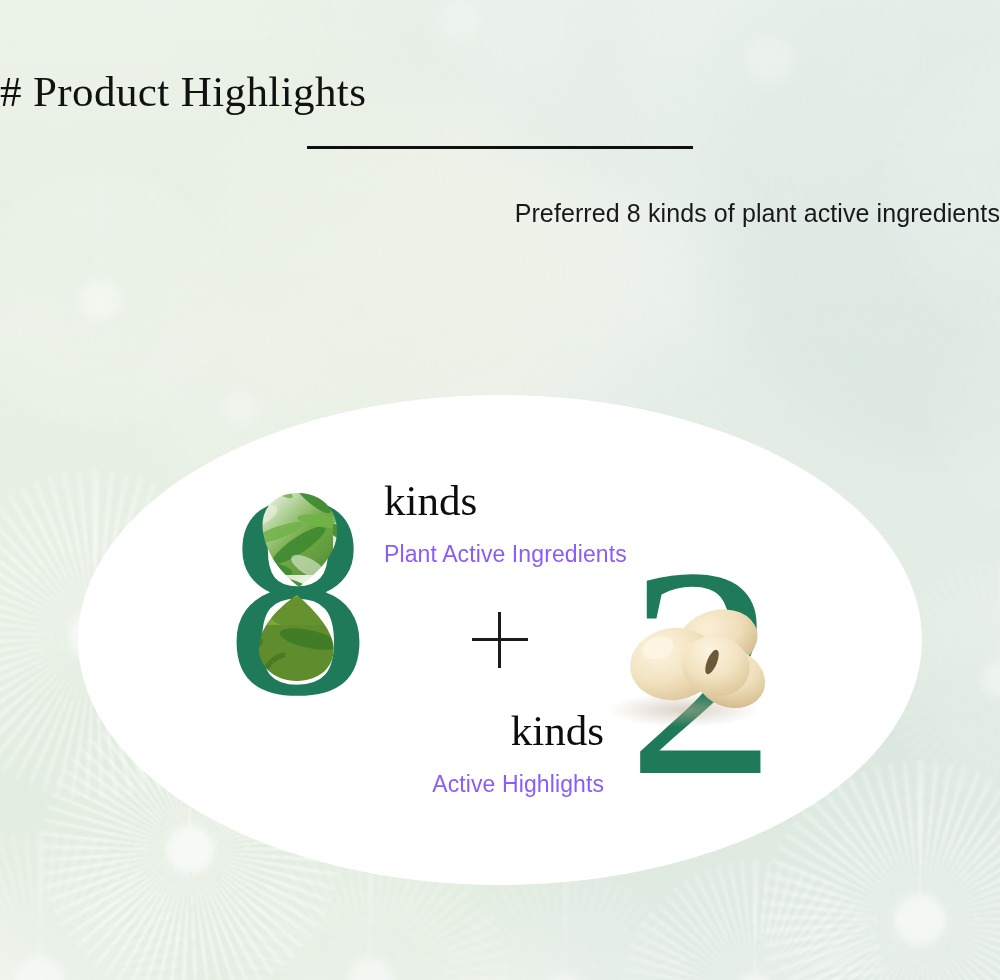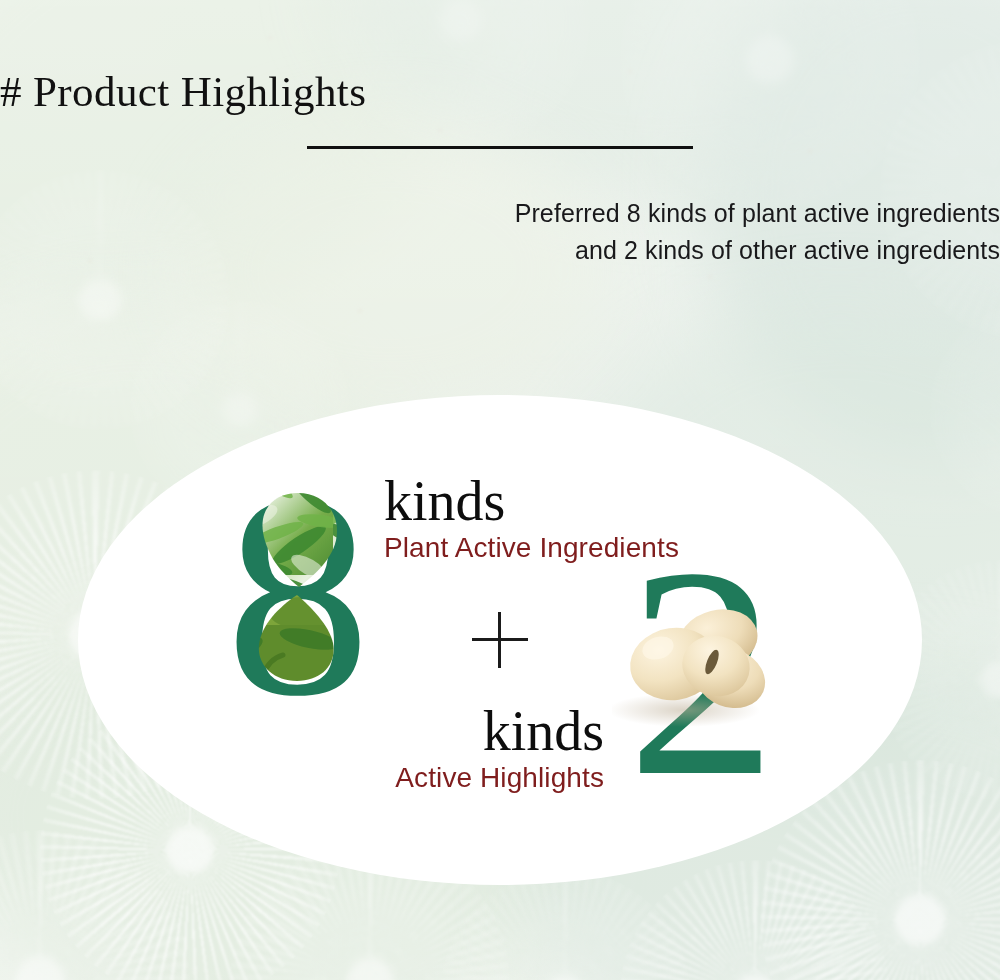--- a/index.html
+++ b/index.html
@@ -213,30 +213,30 @@
   
   .blk {
     position: absolute;
     z-index: 10;
   }
   .blk-a { left: 384px; top: 472px; text-align: left; }
   .blk-b { left: 380px; top: 702px; text-align: right; width: 224px; }
 
   .kinds {
     font-family: "Liberation Serif", "DejaVu Serif", serif;
-    font-size: 56px;
+    font-size: 43px;
     line-height: 58px;
     color: #0d0d0d;
     font-weight: 400;
   }
   .sublabel {
-    font-size: 28px;
+    font-size: 23px;
     line-height: 32px;
-    color: #7f1d1d;
-    margin-top: 2px;
+    color: #8b5cf6;
+    margin-top: 8px;
     letter-spacing: .1px;
   }
 
   .plus {
     position: absolute;
     left: 472px;
     top: 612px;
     width: 56px;
     height: 56px;
     z-index: 10;
@@ -285,21 +285,20 @@
     <div class="bg-haze"></div>
   </div>
 
   <div class="header">
     <div class="header-title"># Product Highlights</div>
     <div class="header-rule"></div>
   </div>
 
   <div class="lede">
     <div class="lede-line">Preferred 8 kinds of plant active ingredients</div>
-    <div class="lede-line">and 2 kinds of other active ingredients</div>
   </div>
 
   <div class="oval"></div>
 
   <div class="eight-wrap">
     <svg viewBox="0 0 170 260" xmlns="http://www.w3.org/2000/svg">
       <defs>
 
         <linearGradient id="leafBase" x1="0" y1="0" x2="1" y2="1">
           <stop offset="0%" stop-color="#8fbf5f"></stop>

